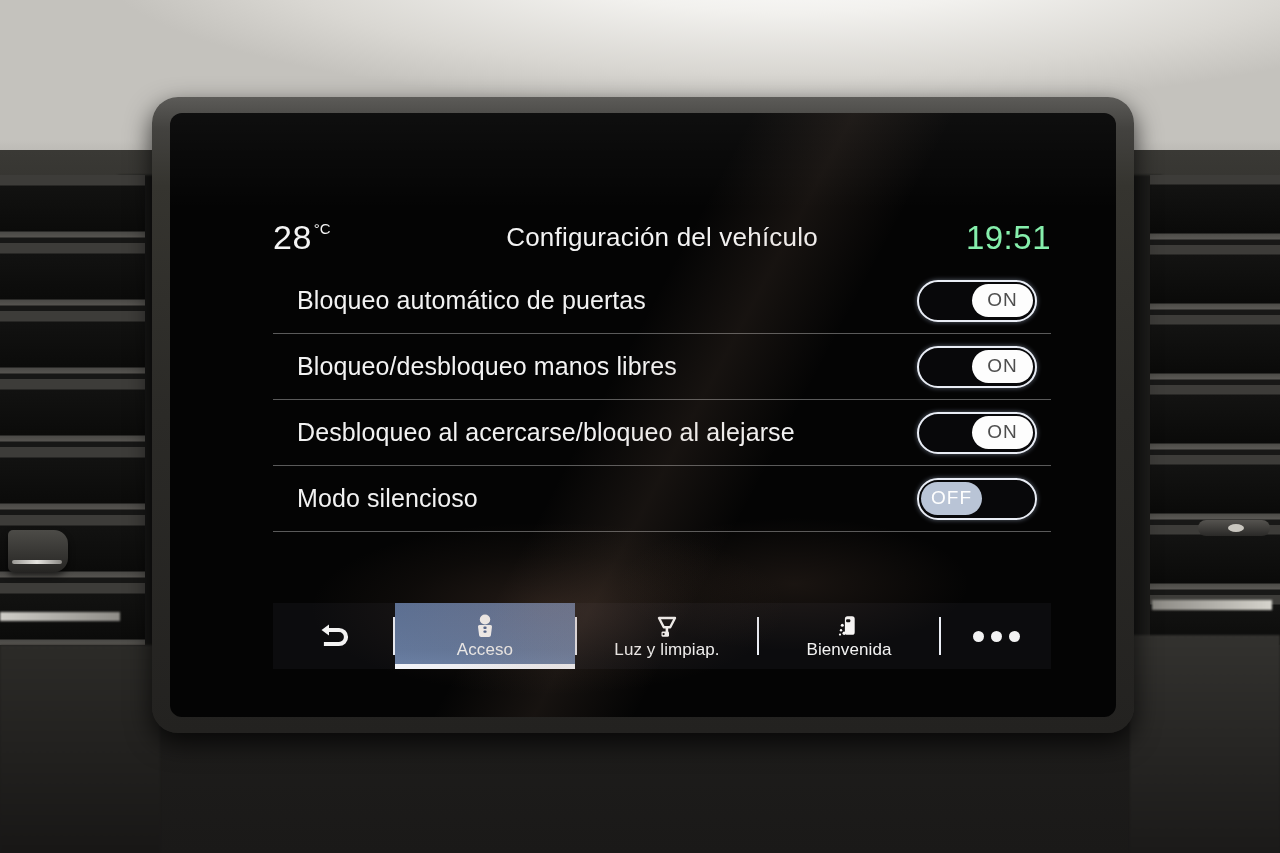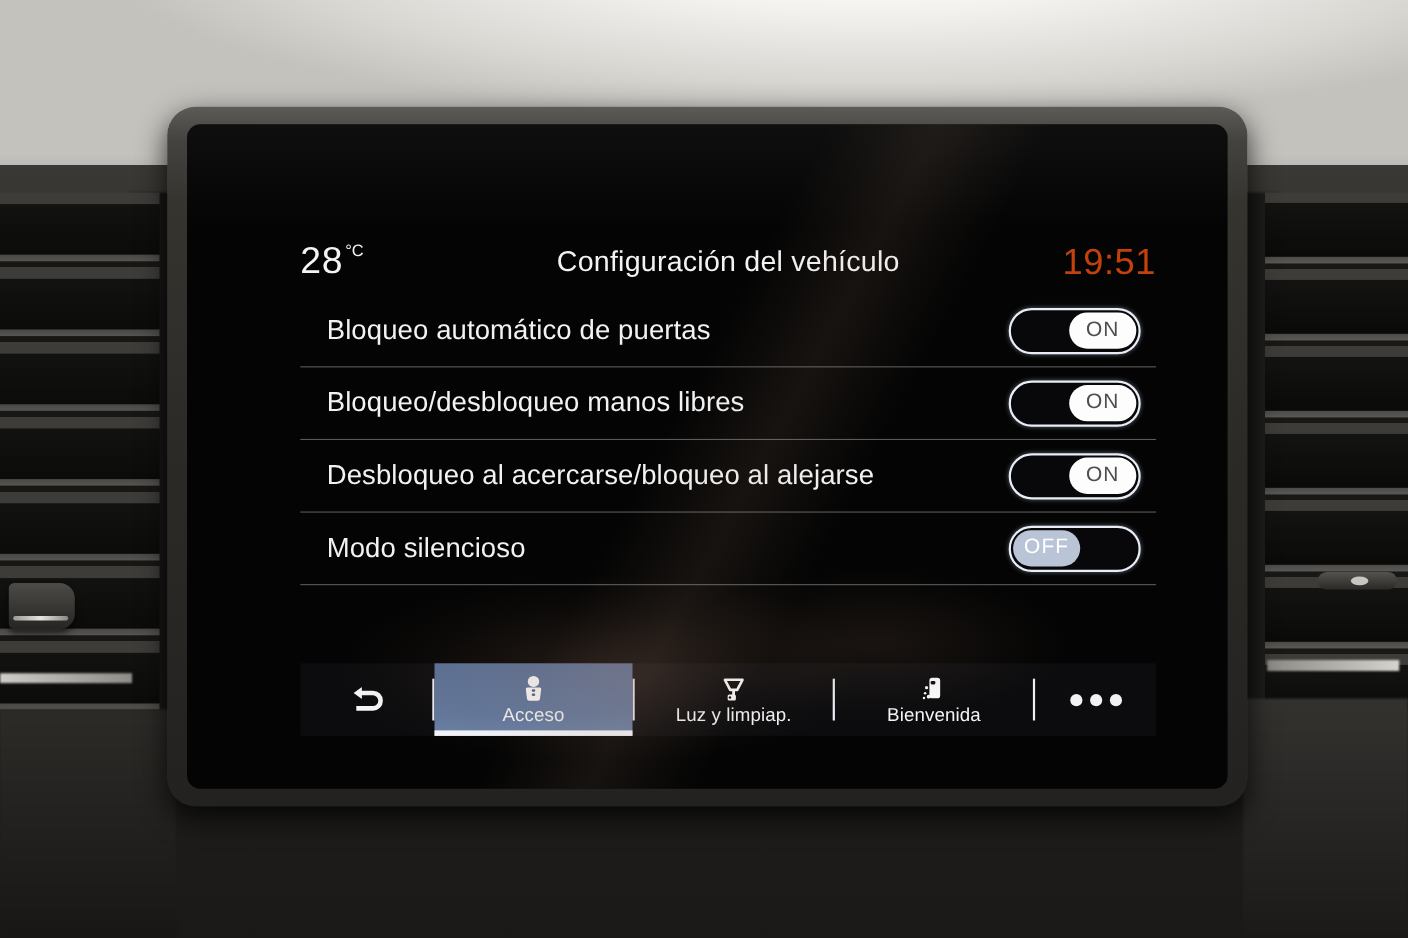--- a/index.html
+++ b/index.html
@@ -222,21 +222,21 @@
     text-align: center;
     font-size: 26px;
     font-weight: 400;
     color: #f3f3f3;
     letter-spacing: .2px;
   }
   .clock {
     margin-left: auto;
     font-size: 33px;
     font-weight: 400;
-    color: #c2410c;
+    color: #86efac;
     letter-spacing: .5px;
     line-height: 1;
     position: relative;
     z-index: 2;
   }
 
   
   .list { margin-top: 3px; }
   .row {
     height: 65px;

